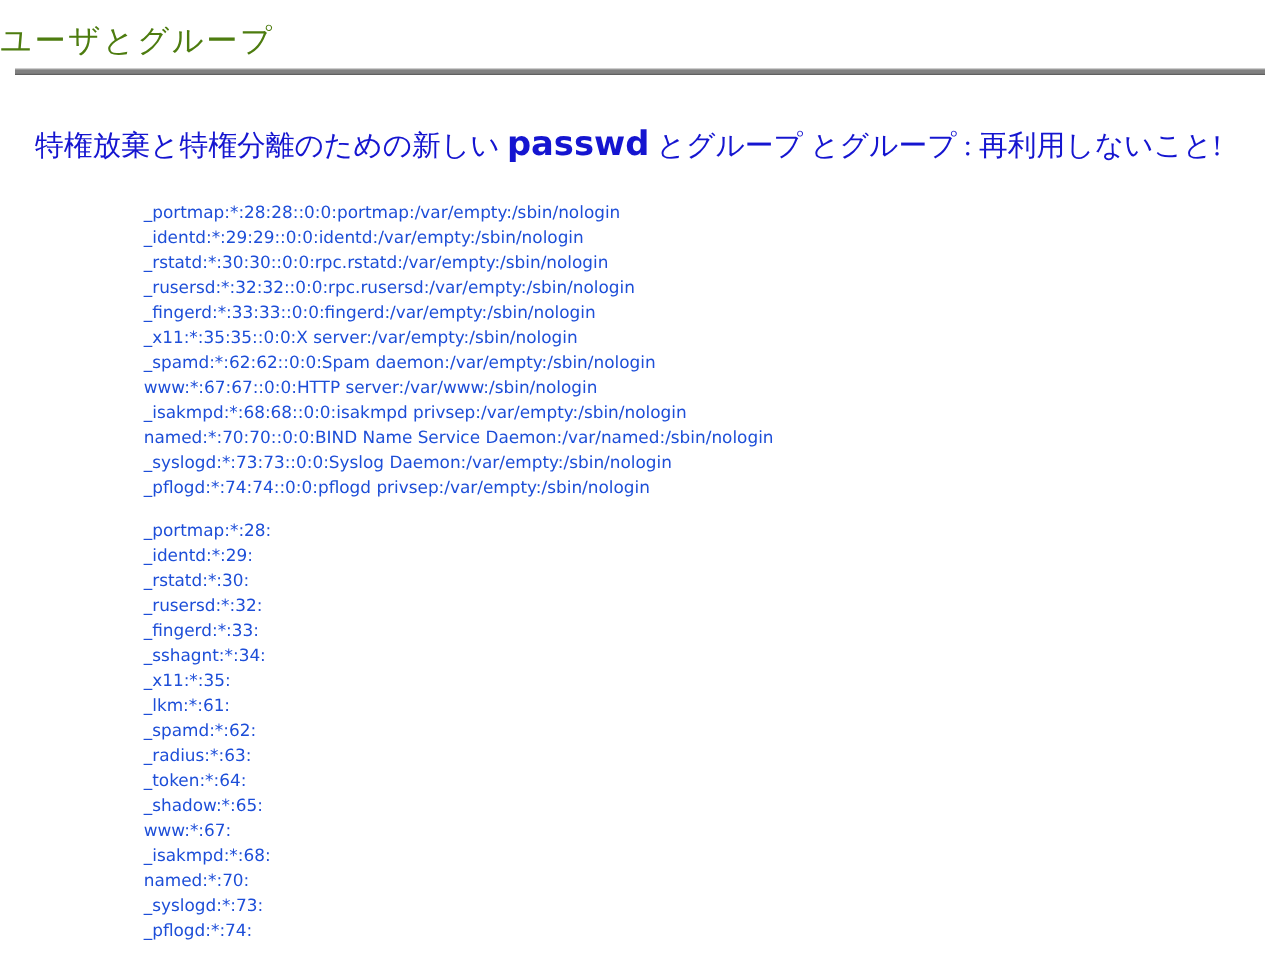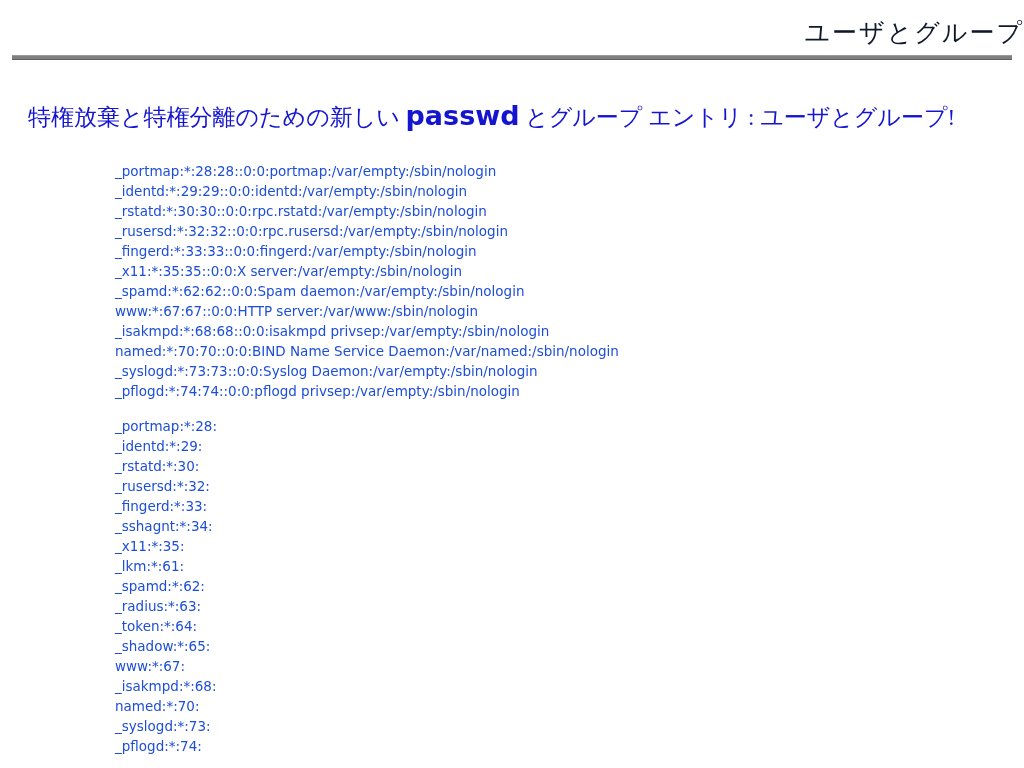--- a/index.html
+++ b/index.html
@@ -13,24 +13,24 @@
     font-family: "Liberation Sans", sans-serif;
     overflow: hidden;
   }
   .slide {
     position: relative;
     width: 1024px;
     height: 768px;
     box-sizing: border-box;
   }
   .slide-title {
-    text-align: right;
+    text-align: left;
     font-family: "Liberation Serif", serif;
     font-size: 25px;
-    color: #0f172a;
+    color: #4d7c0f;
     letter-spacing: 2px;
     padding-top: 16px;
     padding-bottom: 6px;
   }
   .title-rule {
     width: 1000px;
     margin: 0 auto;
     height: 3px;
     background: #808080;
     border-top: 1px solid #9a9a9a;
@@ -67,19 +67,19 @@
 </style>
 </head>
 <body>
 
 <div class="slide">
 
   <div class="slide-title">ユーザとグループ</div>
   <div class="title-rule"></div>
 
   <div class="headline">
-    <span>特権放棄と特権分離のための新しい </span><span class="mono-em">passwd</span><span> とグループ エントリ : ユーザとグループ!</span>
+    <span>特権放棄と特権分離のための新しい </span><span class="mono-em">passwd</span><span> とグループ とグループ : 再利用しないこと!</span>
   </div>
 
   <div class="code-block" id="passwd-block"><div class="code-line">_portmap:*:28:28::0:0:portmap:/var/empty:/sbin/nologin</div><div class="code-line">_identd:*:29:29::0:0:identd:/var/empty:/sbin/nologin</div><div class="code-line">_rstatd:*:30:30::0:0:rpc.rstatd:/var/empty:/sbin/nologin</div><div class="code-line">_rusersd:*:32:32::0:0:rpc.rusersd:/var/empty:/sbin/nologin</div><div class="code-line">_fingerd:*:33:33::0:0:fingerd:/var/empty:/sbin/nologin</div><div class="code-line">_x11:*:35:35::0:0:X server:/var/empty:/sbin/nologin</div><div class="code-line">_spamd:*:62:62::0:0:Spam daemon:/var/empty:/sbin/nologin</div><div class="code-line">www:*:67:67::0:0:HTTP server:/var/www:/sbin/nologin</div><div class="code-line">_isakmpd:*:68:68::0:0:isakmpd privsep:/var/empty:/sbin/nologin</div><div class="code-line">named:*:70:70::0:0:BIND Name Service Daemon:/var/named:/sbin/nologin</div><div class="code-line">_syslogd:*:73:73::0:0:Syslog Daemon:/var/empty:/sbin/nologin</div><div class="code-line">_pflogd:*:74:74::0:0:pflogd privsep:/var/empty:/sbin/nologin</div></div>
   <div class="code-block second" id="group-block"><div class="code-line">_portmap:*:28:</div><div class="code-line">_identd:*:29:</div><div class="code-line">_rstatd:*:30:</div><div class="code-line">_rusersd:*:32:</div><div class="code-line">_fingerd:*:33:</div><div class="code-line">_sshagnt:*:34:</div><div class="code-line">_x11:*:35:</div><div class="code-line">_lkm:*:61:</div><div class="code-line">_spamd:*:62:</div><div class="code-line">_radius:*:63:</div><div class="code-line">_token:*:64:</div><div class="code-line">_shadow:*:65:</div><div class="code-line">www:*:67:</div><div class="code-line">_isakmpd:*:68:</div><div class="code-line">named:*:70:</div><div class="code-line">_syslogd:*:73:</div><div class="code-line">_pflogd:*:74:</div></div>
 
 </div>
 
 </body></html>

